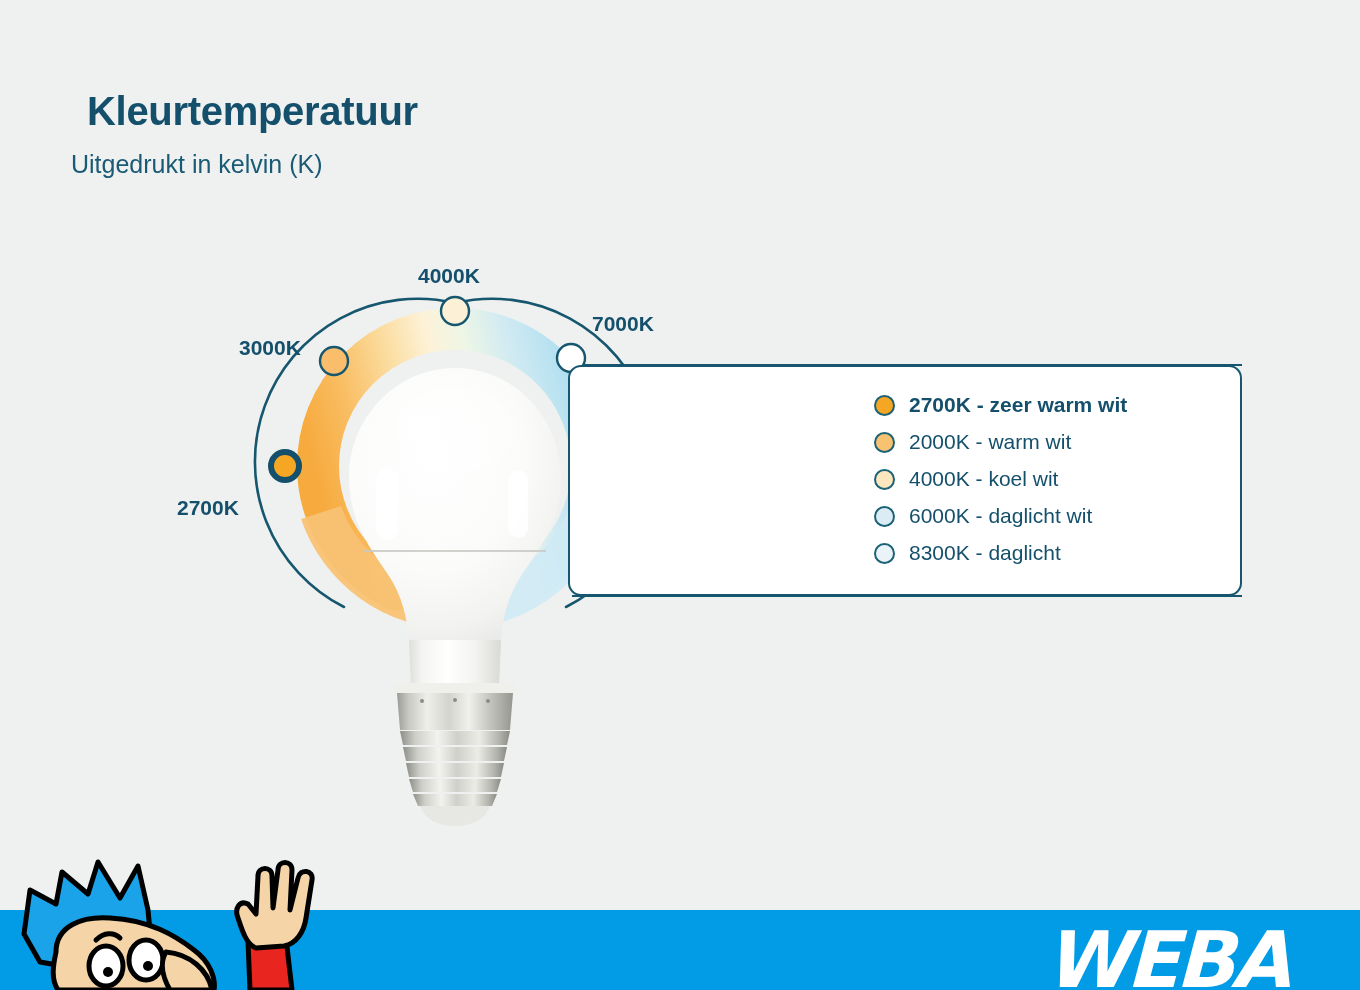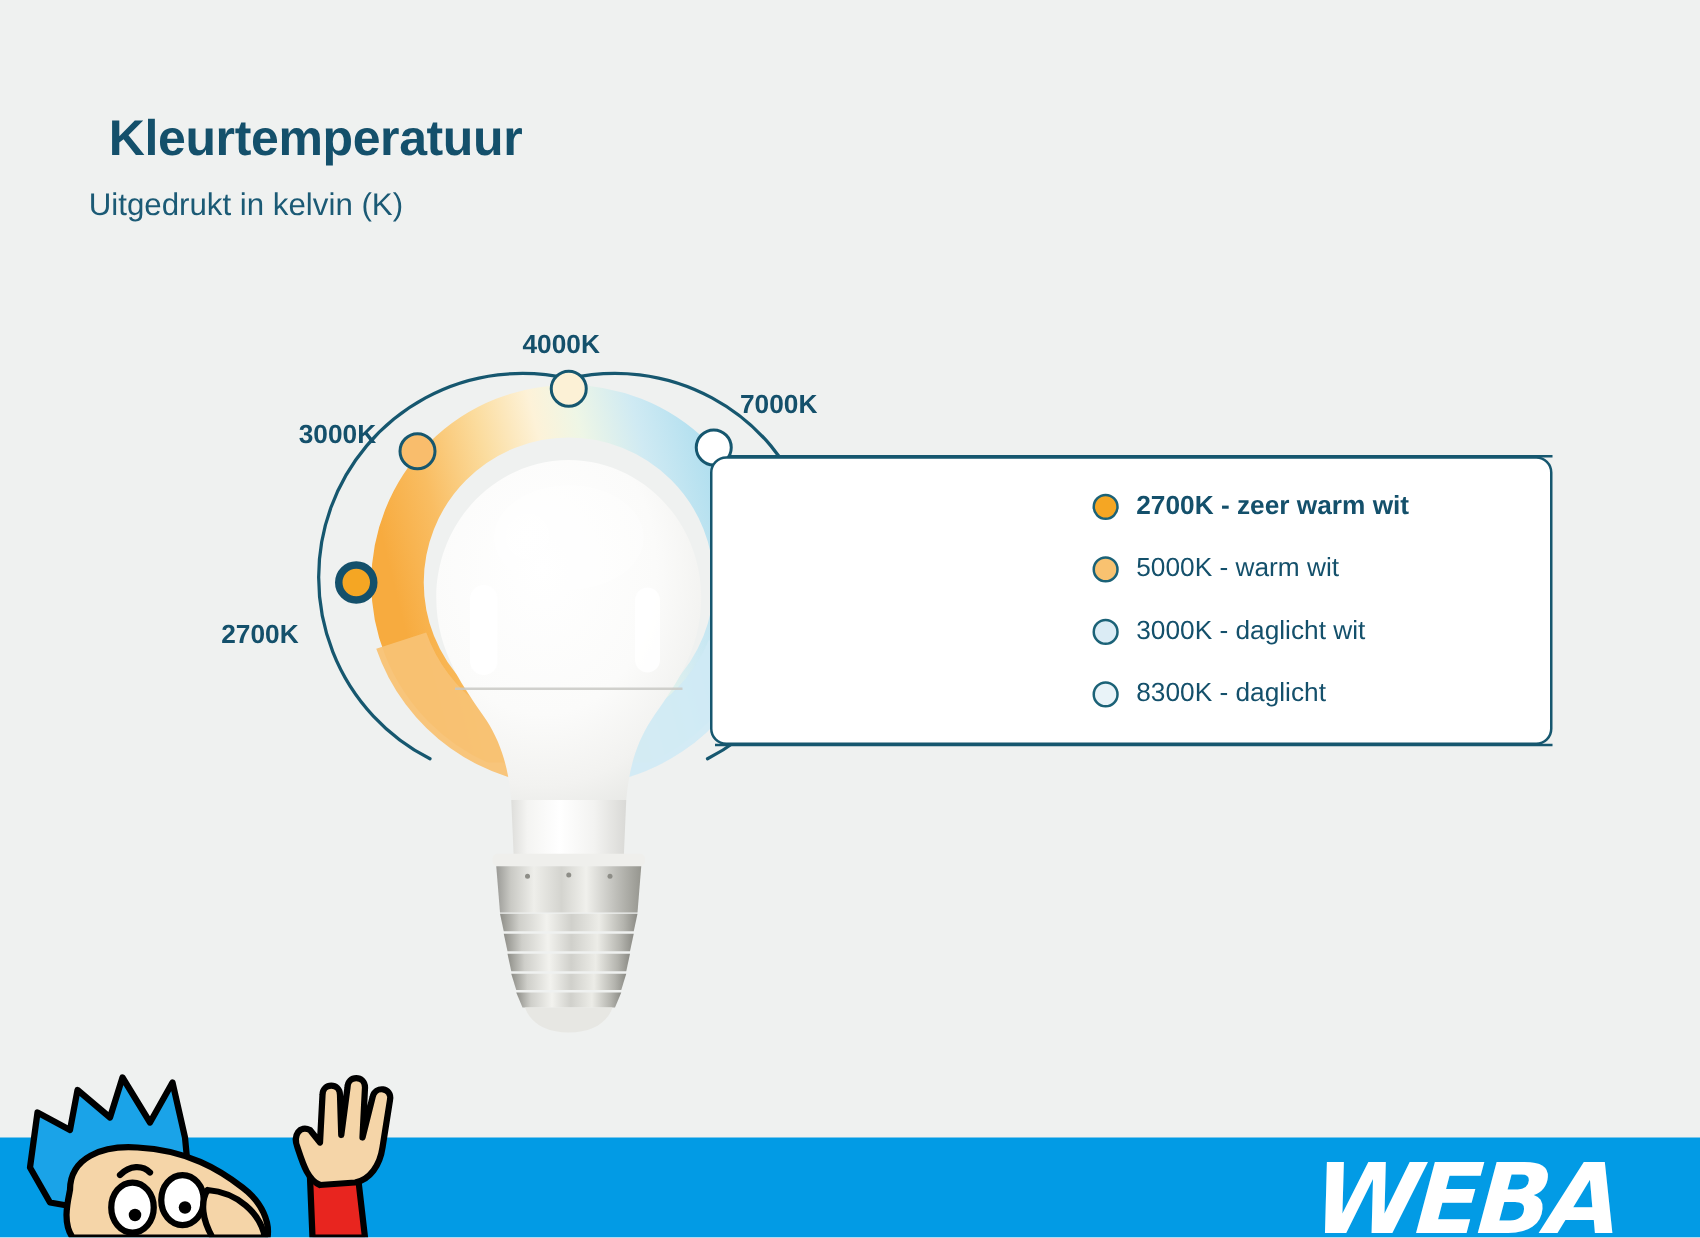--- a/index.html
+++ b/index.html
@@ -77,21 +77,21 @@
     border-radius: 13px;
     box-sizing: border-box;
   }
   .legend-list {
     position: absolute;
     left: 874px;
     top: 392px;
     width: 340px;
     display: flex;
     flex-direction: column;
-    gap: 24px;
+    gap: 11px;
   }
   .legend-row {
     display: flex;
     align-items: center;
     height: 26px;
   }
   .legend-dot {
     width: 21px;
     height: 21px;
     border-radius: 50%;
@@ -285,25 +285,29 @@
 
   <div class="legend-card"></div>
 
   <div class="legend-list">
     <div class="legend-row">
       <span class="legend-dot" style="background: rgb(245, 166, 35);"></span>
       <span class="legend-text strong">2700K - zeer warm wit</span>
     </div>
     <div class="legend-row">
       <span class="legend-dot" style="background: rgb(249, 194, 112);"></span>
-      <span class="legend-text">5000K - warm wit</span>
+      <span class="legend-text">2000K - warm wit</span>
+    </div>
+    <div class="legend-row">
+      <span class="legend-dot" style="background: rgb(251, 230, 189);"></span>
+      <span class="legend-text">4000K - koel wit</span>
     </div>
     <div class="legend-row">
       <span class="legend-dot" style="background: rgb(219, 236, 245);"></span>
-      <span class="legend-text">3000K - daglicht wit</span>
+      <span class="legend-text">6000K - daglicht wit</span>
     </div>
     <div class="legend-row">
       <span class="legend-dot" style="background: rgb(233, 243, 248);"></span>
       <span class="legend-text">8300K - daglicht</span>
     </div>
   </div>
 </div>
 
 <div class="bottom-bar"></div>
 

